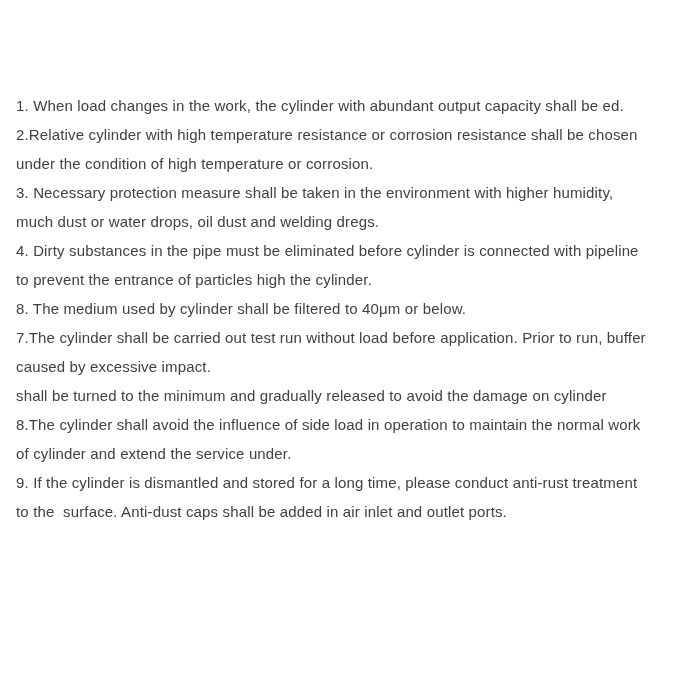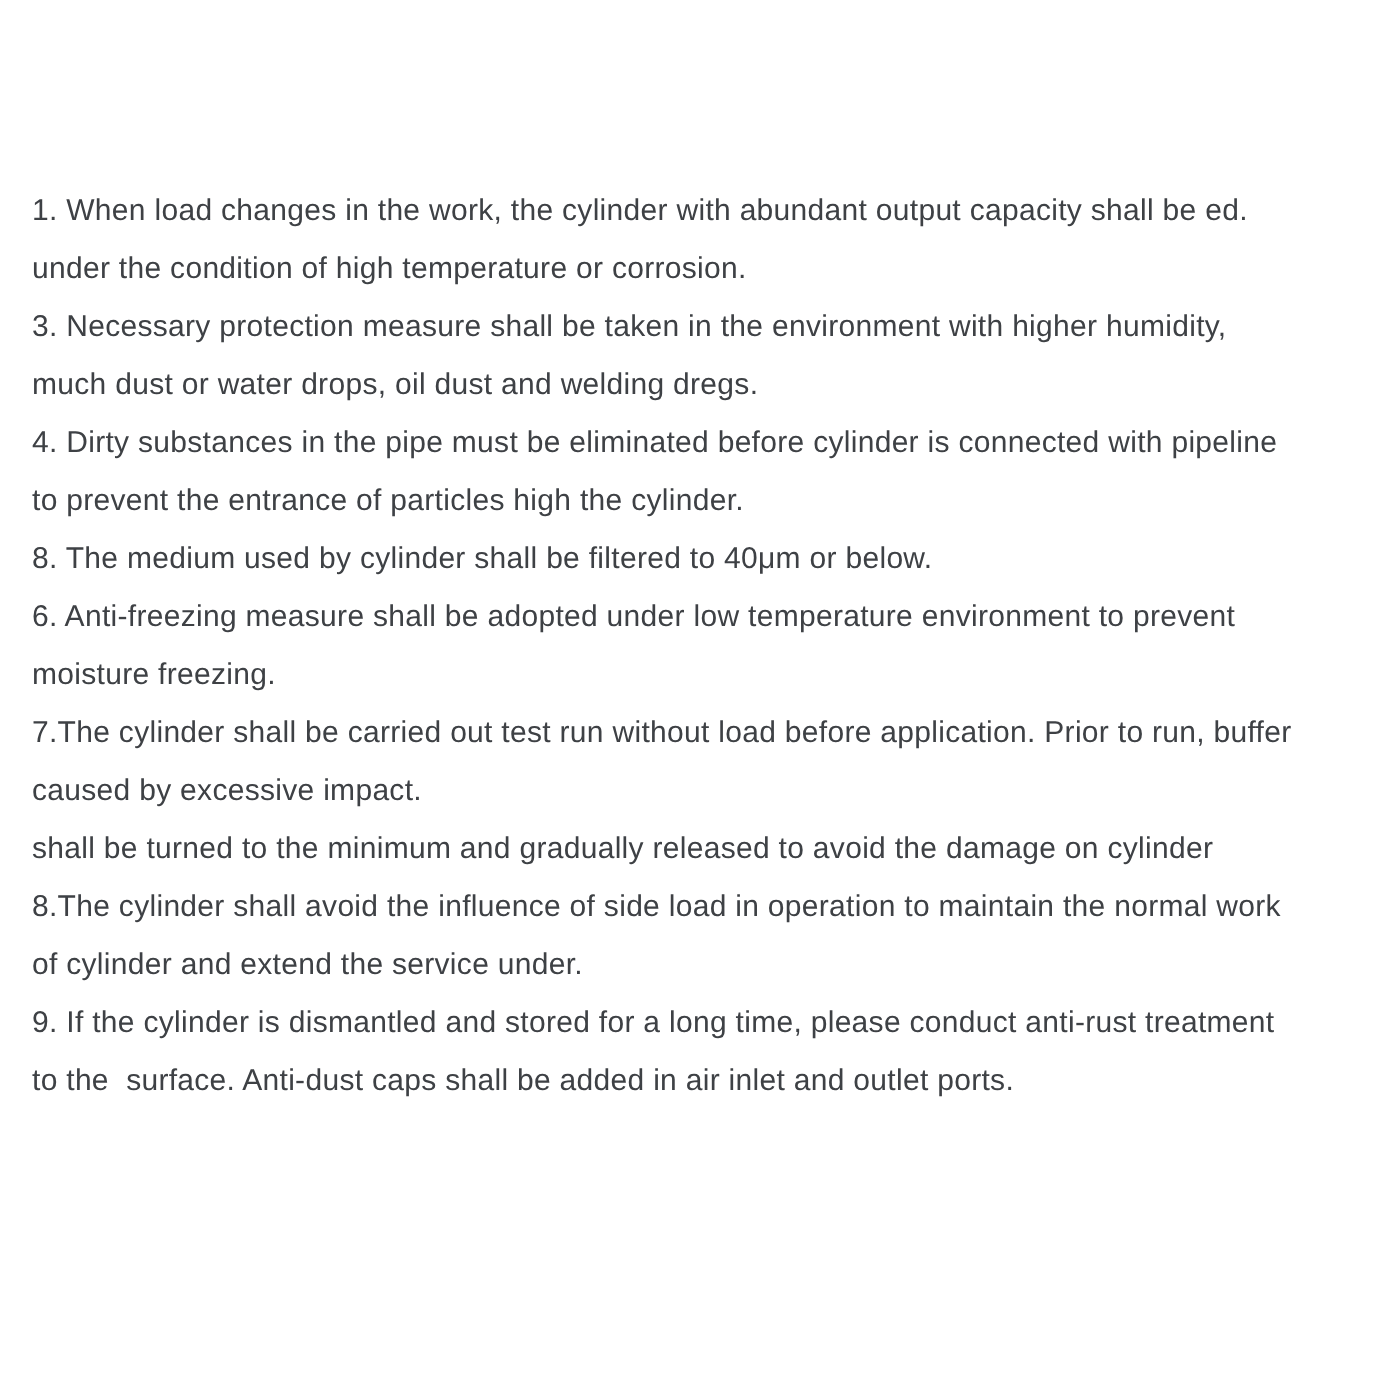--- a/index.html
+++ b/index.html
@@ -38,41 +38,38 @@
 </head>
 <body>
 
 <div class="text-block">
 
   <div class="item">
     <p class="line">1. When load changes in the work, the cylinder with abundant output capacity shall be ed.</p>
   </div>
 
   <div class="item">
+    <p class="line">2.Relative cylinder with high temperature resistance or corrosion resistance shall be chosen</p>
     <p class="line">under the condition of high temperature or corrosion.</p>
   </div>
 
   <div class="item">
     <p class="line">3. Necessary protection measure shall be taken in the environment with higher humidity,</p>
     <p class="line">much dust or water drops, oil dust and welding dregs.</p>
   </div>
 
   <div class="item">
     <p class="line">4. Dirty substances in the pipe must be eliminated before cylinder is connected with pipeline</p>
     <p class="line">to prevent the entrance of particles high the cylinder.</p>
   </div>
 
   <div class="item">
     <p class="line">8. The medium used by cylinder shall be filtered to 40μm or below.</p>
   </div>
 
-  <div class="item">
-    <p class="line">6. Anti-freezing measure shall be adopted under low temperature environment to prevent</p>
-    <p class="line">moisture freezing.</p>
-  </div>
 
   <div class="item">
     <p class="line">7.The cylinder shall be carried out test run without load before application. Prior to run, buffer</p>
     <p class="line">caused by excessive impact.</p>
     <p class="line">shall be turned to the minimum and gradually released to avoid the damage on cylinder</p>
   </div>
 
   <div class="item">
     <p class="line">8.The cylinder shall avoid the influence of side load in operation to maintain the normal work</p>
     <p class="line">of cylinder and extend the service under.</p>

